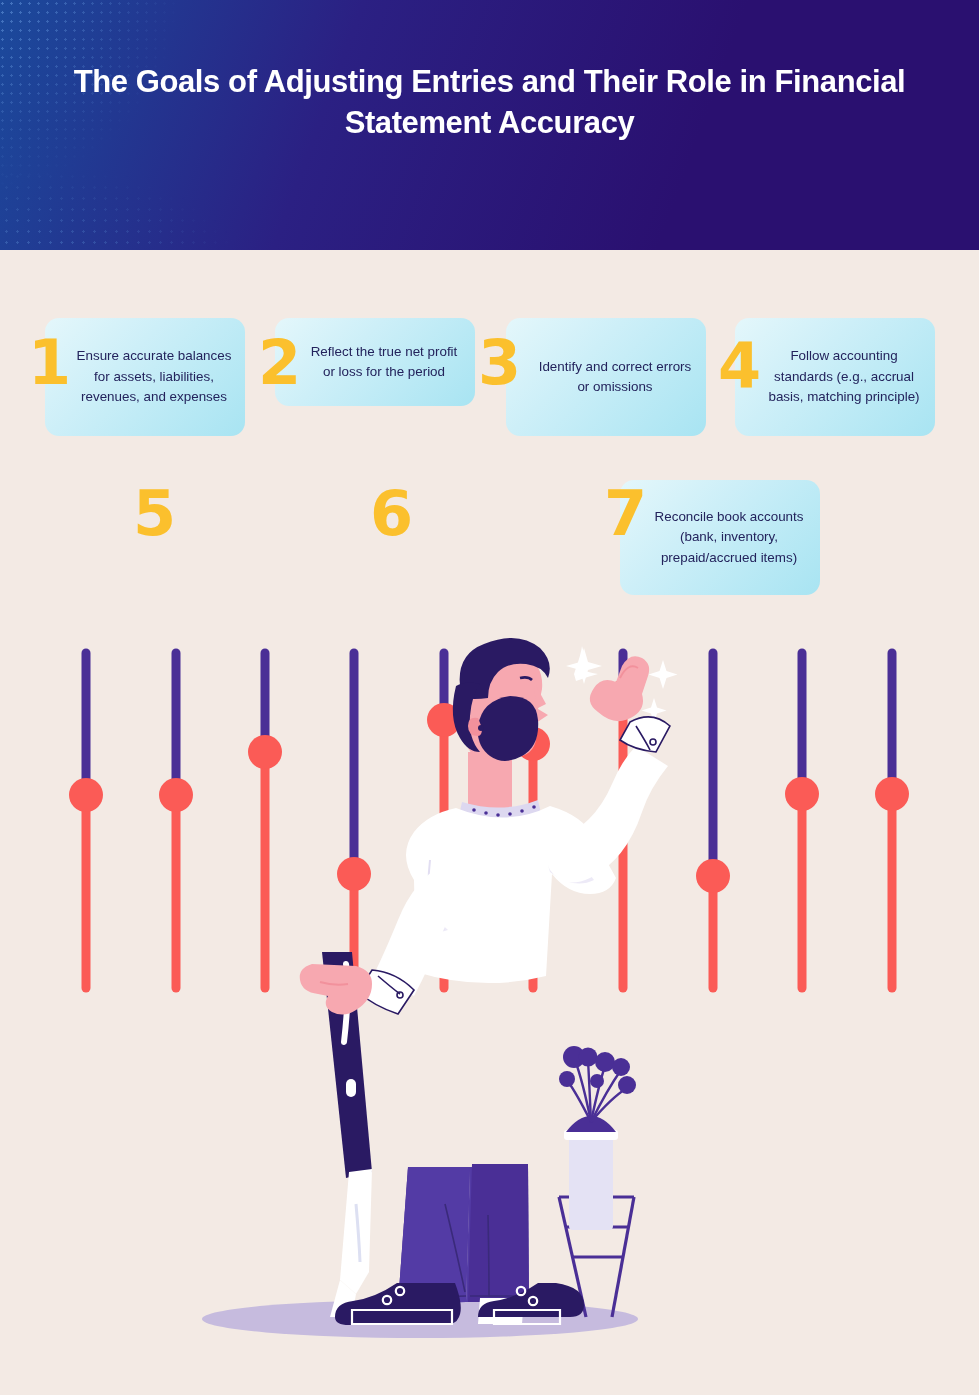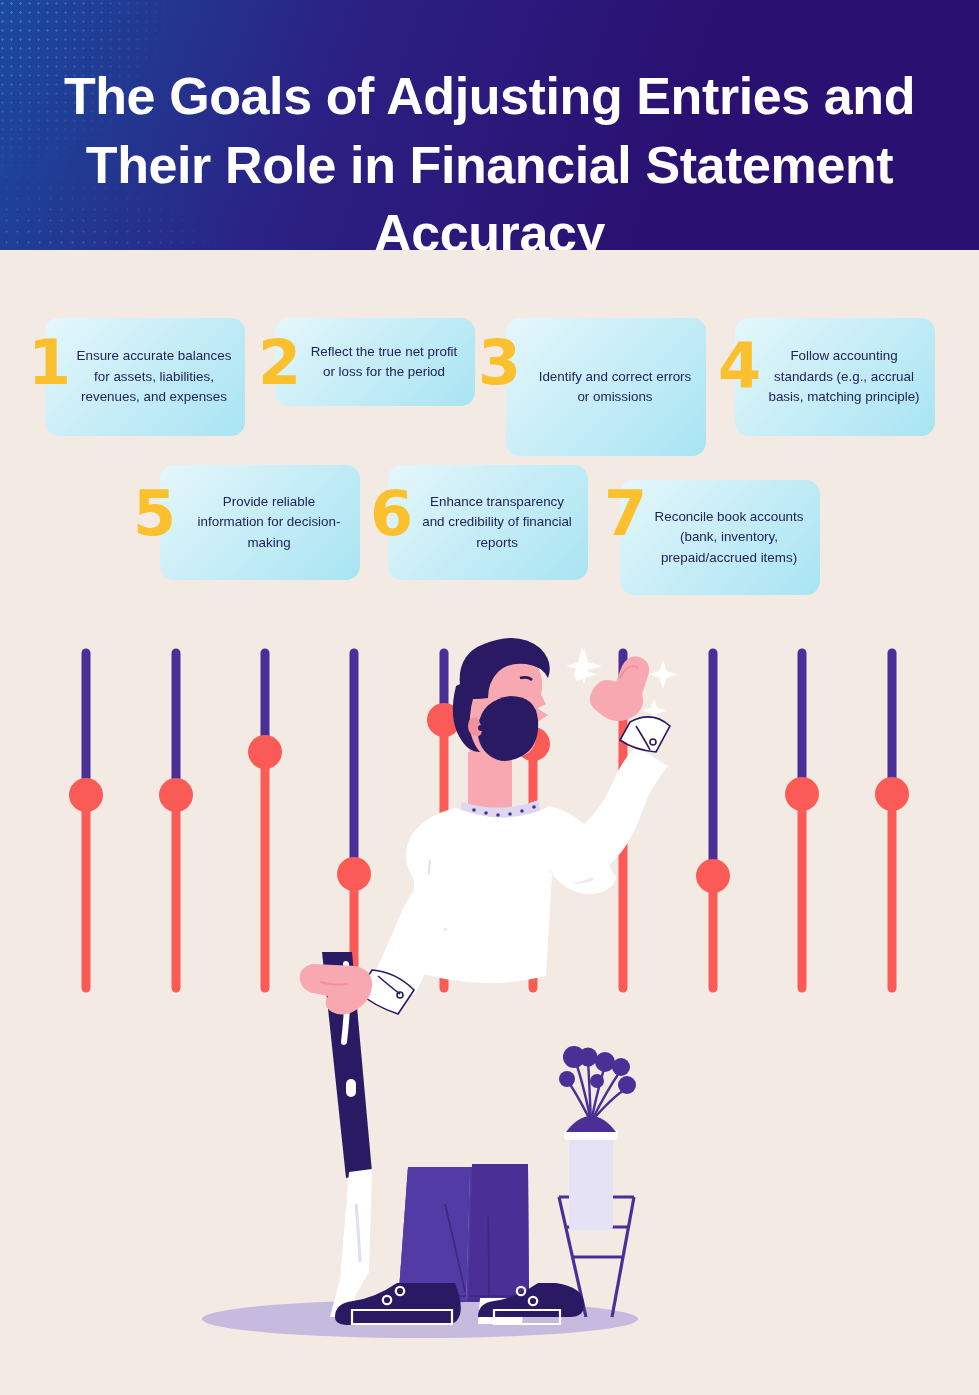--- a/index.html
+++ b/index.html
@@ -29,21 +29,21 @@
   .header .dots2{
     position:absolute;left:-10px;bottom:-30px;width:260px;height:120px;
     background-image:radial-gradient(#4E7BC4 1px, transparent 1.1px);
     background-size:11px 11px;
     -webkit-mask-image:radial-gradient(ellipse at 10% 100%, rgba(0,0,0,.7) 0%, rgba(0,0,0,0) 70%);
     mask-image:radial-gradient(ellipse at 10% 100%, rgba(0,0,0,.7) 0%, rgba(0,0,0,0) 70%);
   }
   .title{
     position:absolute;left:0;top:62px;width:979px;
     text-align:center;color:#FFFFFF;
-    font-size:52px;line-height:1.32;font-weight:bold;
+    font-size:31px;line-height:1.32;font-weight:bold;
     letter-spacing:-0.4px;
     padding:0 36px;box-sizing:border-box;
   }
   .card{
     position:absolute;
     border-radius:14px;
     background:linear-gradient(135deg,#E4F7FB 0%,#CDEFF8 38%,#A8E4F2 100%);
     box-sizing:border-box;
     display:flex;align-items:center;justify-content:center;
   }
@@ -83,38 +83,32 @@
   <div class="card" style="left:45px;top:318px;width:200px;height:118px;">
     <div class="card-text">Ensure accurate balances for assets, liabilities, revenues, and expenses</div>
   </div>
   <div class="card-num" style="left:28px;top:332px;">1</div>
 
   <div class="card" style="left:275px;top:318px;width:200px;height:88px;">
     <div class="card-text">Reflect the true net profit or loss for the period</div>
   </div>
   <div class="card-num" style="left:258px;top:332px;">2</div>
 
-  <div class="card" style="left:506px;top:318px;width:200px;height:138px;">
+  <div class="card" style="left:506px;top:318px;width:200px;height:118px;">
     <div class="card-text">Identify and correct errors or omissions</div>
   </div>
   <div class="card-num" style="left:478px;top:332px;">3</div>
 
   <div class="card" style="left:735px;top:318px;width:200px;height:118px;">
     <div class="card-text">Follow accounting standards (e.g., accrual basis, matching principle)</div>
   </div>
   <div class="card-num" style="left:718px;top:335px;">4</div>
 
-  <div class="card" style="left:160px;top:465px;width:200px;height:115px;">
-    <div class="card-text">Provide reliable information for decision-making</div>
-  </div>
   <div class="card-num" style="left:133px;top:483px;">5</div>
 
-  <div class="card" style="left:388px;top:465px;width:200px;height:115px;">
-    <div class="card-text">Enhance transparency and credibility of financial reports</div>
-  </div>
   <div class="card-num" style="left:370px;top:483px;">6</div>
 
   <div class="card" style="left:620px;top:465px;width:200px;height:115px;margin-top:15px;">
     <div class="card-text">Reconcile book accounts (bank, inventory, prepaid/accrued items)</div>
   </div>
   <div class="card-num" style="left:604px;top:483px;">7</div>
 
   <div class="illus">
     <svg width="979" height="783" viewBox="0 0 979 783" xmlns="http://www.w3.org/2000/svg">
       <defs>

